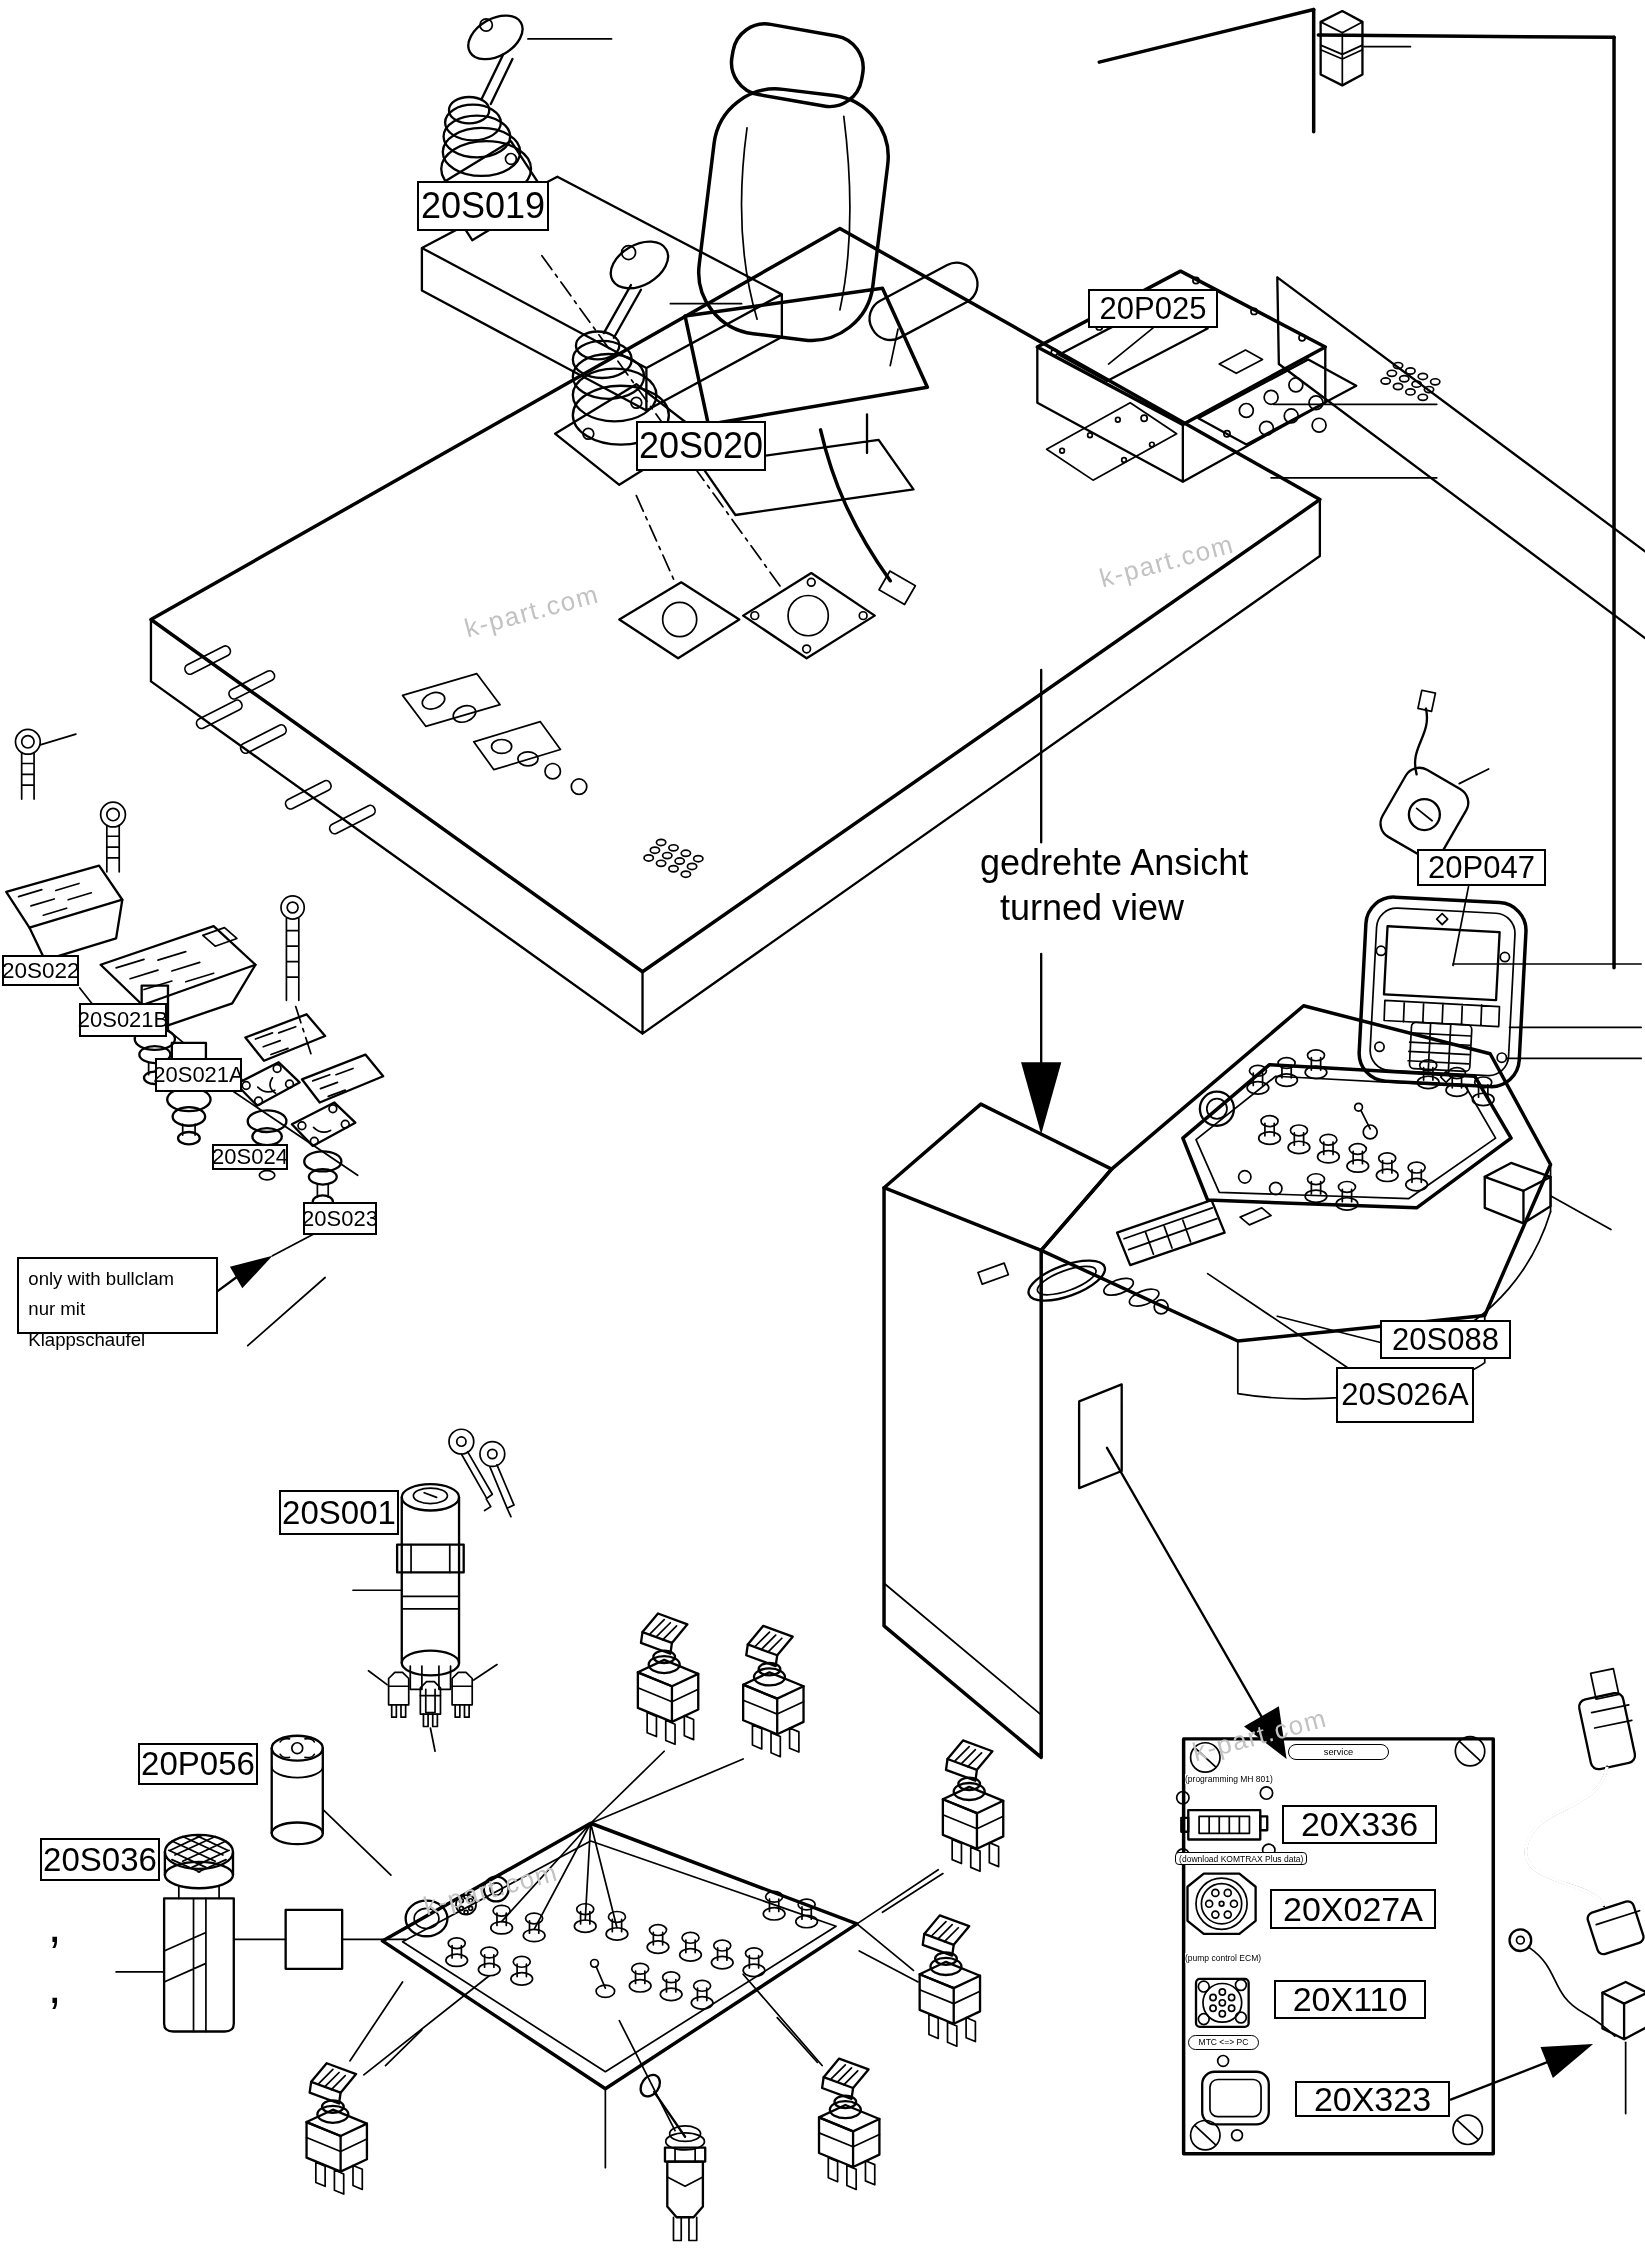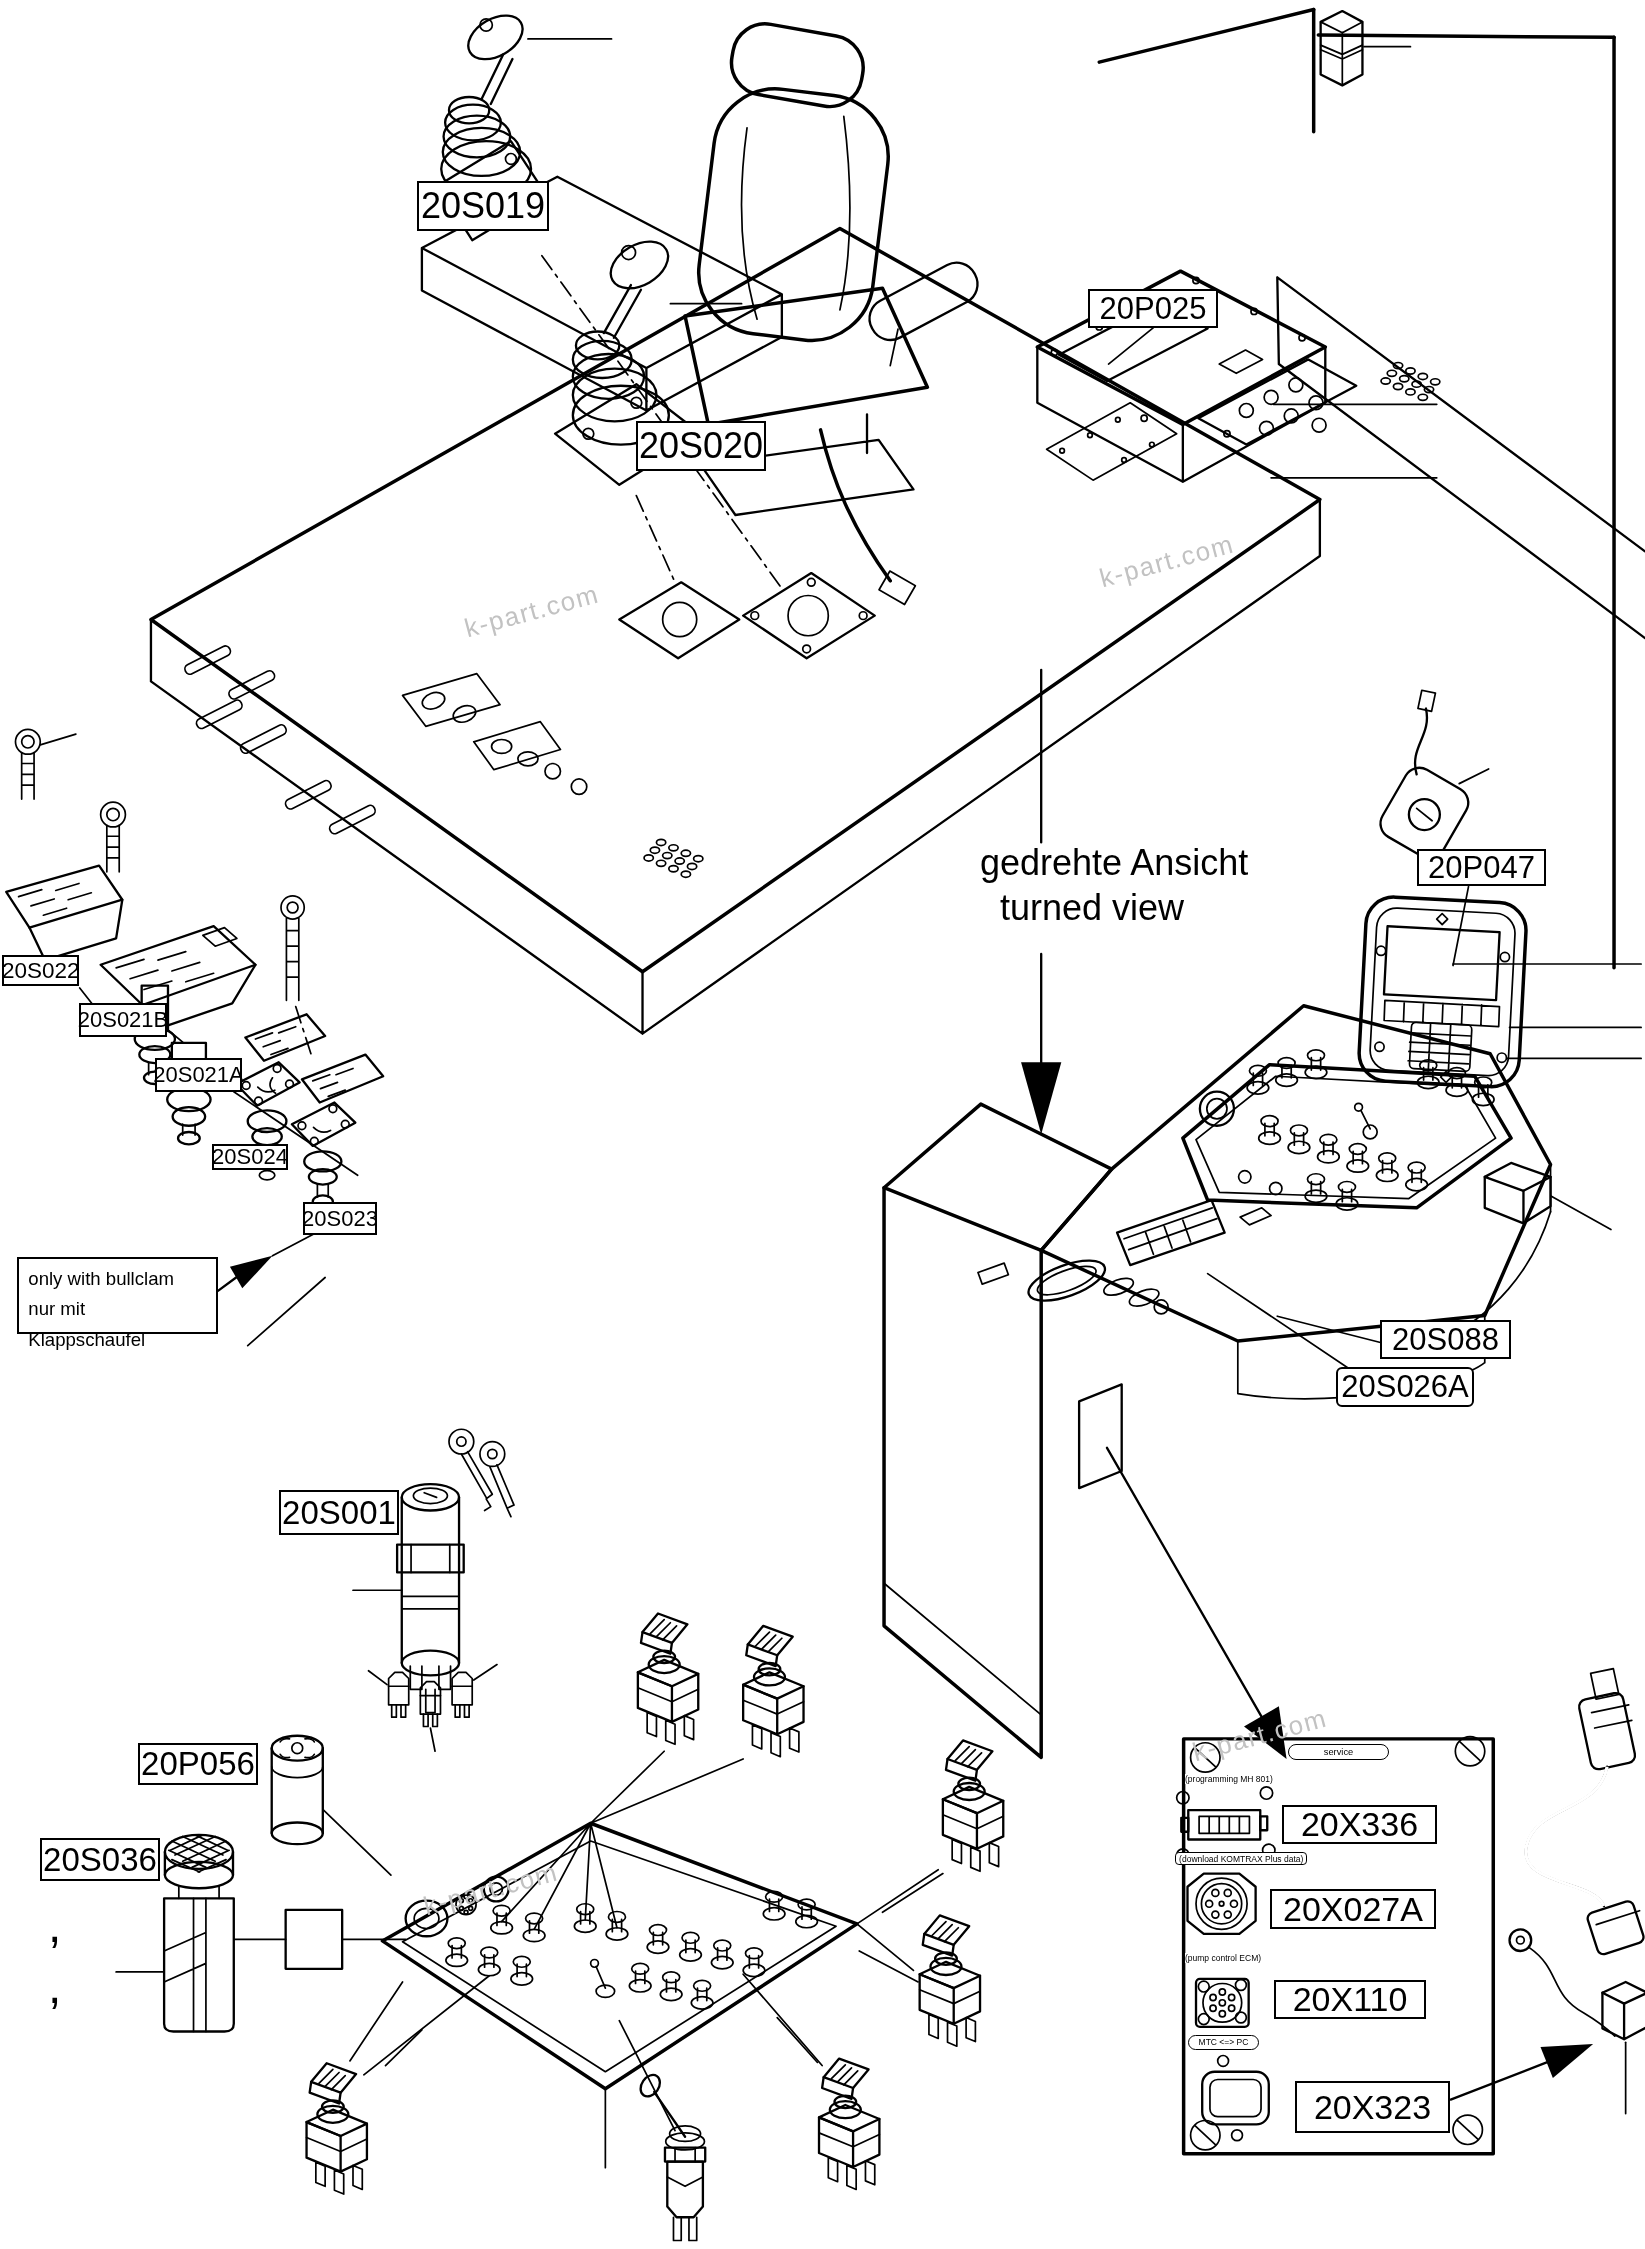--- a/index.html
+++ b/index.html
@@ -610,25 +610,25 @@
 <div class="plabel" style="left:2.3px;top:955px;width:77px;height:31px;font-size:22.5px;">20S022</div>
 <div class="plabel" style="left:79px;top:1003px;width:88px;height:34px;font-size:22px;">20S021B</div>
 <div class="plabel" style="left:155px;top:1058px;width:87px;height:34px;font-size:22px;">20S021A</div>
 <div class="plabel" style="left:212px;top:1144px;width:76px;height:26px;font-size:22px;">20S024</div>
 <div class="plabel" style="left:303px;top:1202px;width:74px;height:33px;font-size:22px;">20S023</div>
 <div class="plabel" style="left:279px;top:1490px;width:120px;height:45px;font-size:33px;">20S001</div>
 <div class="plabel" style="left:138px;top:1743px;width:120px;height:42px;font-size:33px;">20P056</div>
 <div class="plabel" style="left:40px;top:1838px;width:120px;height:43px;font-size:33px;">20S036</div>
 <div class="plabel" style="left:1417px;top:849px;width:129px;height:37px;font-size:31px;">20P047</div>
 <div class="plabel" style="left:1380px;top:1320px;width:131px;height:39px;font-size:31px;">20S088</div>
-<div class="plabel" style="left:1336px;top:1367px;width:138px;height:40px;font-size:31px;border-radius:6px;">20S026A</div>
+<div class="plabel" style="left:1336px;top:1367px;width:138px;height:56px;font-size:31px;">20S026A</div>
 <div class="plabel" style="left:1282px;top:1805px;width:155px;height:39px;font-size:34px;">20X336</div>
 <div class="plabel" style="left:1270px;top:1889px;width:166px;height:40px;font-size:34px;">20X027A</div>
 <div class="plabel" style="left:1274px;top:1980px;width:152px;height:39px;font-size:34px;">20X110</div>
-<div class="plabel" style="left:1295px;top:2081px;width:155px;height:52px;font-size:34px;">20X323</div>
+<div class="plabel" style="left:1295px;top:2081px;width:155px;height:36px;font-size:34px;">20X323</div>
 
 <div class="notebox" style="left:17px;top:1257px;width:201px;height:77px;font-size:18.6px;">
   <span style="display:block;">only with bullclam</span>
   <span style="display:block;">nur mit Klappschaufel</span>
 </div>
 
 <div class="freetext" style="left:980px;top:840px;font-size:36px;line-height:1.25;">
   <span style="display:block;">gedrehte Ansicht</span>
   <span style="display:block;margin-left:20px;">turned view</span>
 </div>

